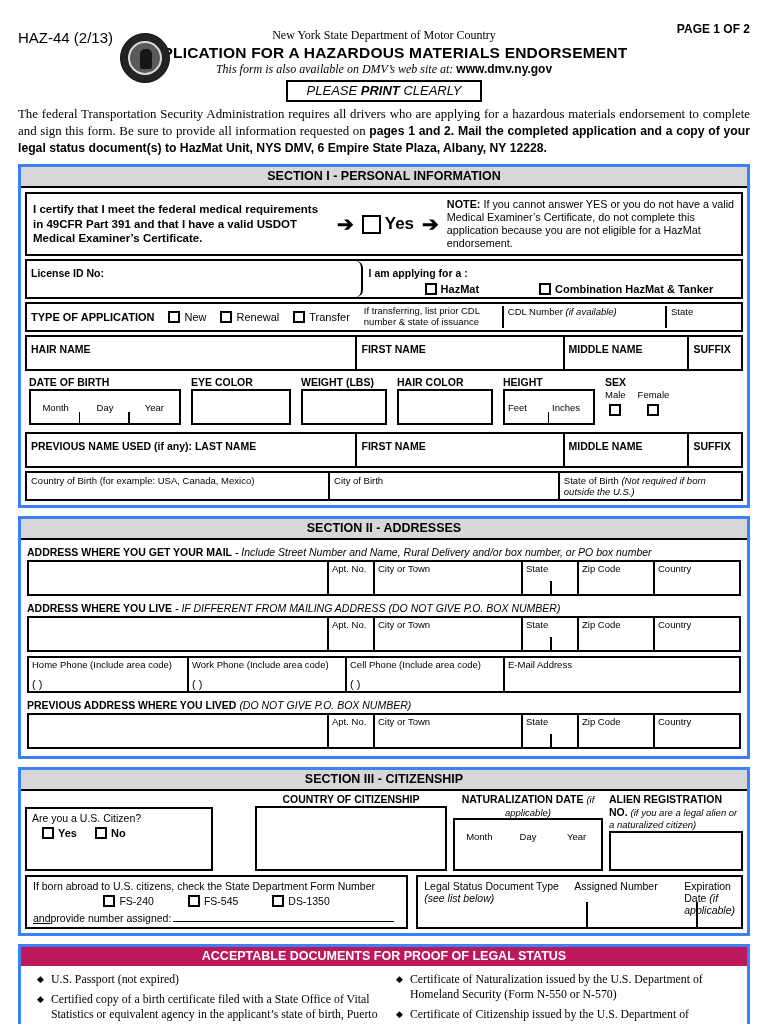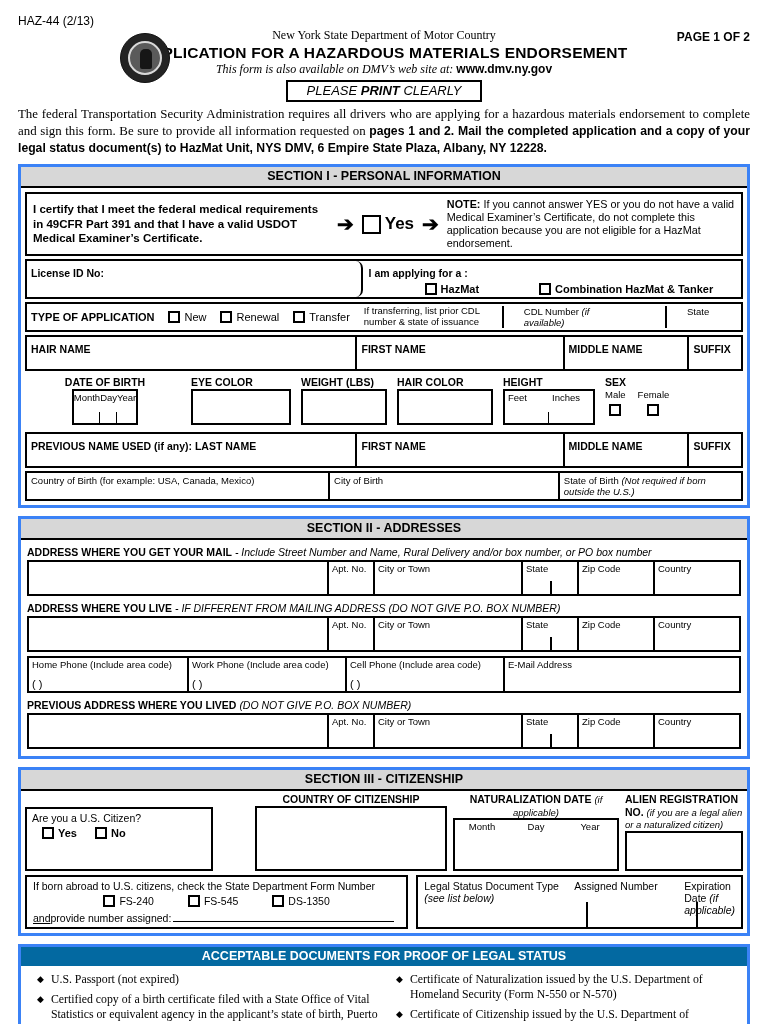--- a/index.html
+++ b/index.html
@@ -4,22 +4,22 @@
 <style>
   * { margin:0; padding:0; box-sizing:border-box; }
   html,body { background:#e8e8e8; }
   .page {
     width:768px; height:1024px; background:#ffffff; margin:0 auto;
     position:relative; font-family:"Liberation Sans", sans-serif; color:#000;
     padding:14px 18px 0 18px; overflow:hidden;
   }
   
   .top-row { position:relative; height:14px; }
-  .form-no { position:absolute; left:0; top:0; font-size:12px; }
-  .page-no { position:absolute; right:0; top:16px; font-size:12px; font-weight:bold; }
+  .form-no { position:absolute; left:0; top:15px; font-size:15px; }
+  .page-no { position:absolute; right:0; top:8px; font-size:12px; font-weight:bold; }
   .head-center { text-align:center; line-height:1.25; }
   .dept { font-family:"Liberation Serif", serif; font-size:12px; }
   .title { font-size:15.5px; font-weight:bold; letter-spacing:.2px; }
   .avail { font-family:"Liberation Serif", serif; font-style:italic; font-size:12px; }
   .avail b { font-family:"Liberation Sans", sans-serif; font-style:normal; font-size:12px; }
   .seal { position:absolute; left:120px; top:33px; width:50px; height:50px;
     border-radius:50%; background:#232323; border:1px solid #111;
     display:flex; align-items:center; justify-content:center; }
   .seal-inner { width:34px; height:34px; border-radius:50%; background:#5a5a5a;
     border:2px solid #d9d9d9; position:relative; overflow:hidden;}
@@ -28,21 +28,21 @@
   .print-box { width:196px; margin:3px auto 4px auto; border:2px solid #000;
     text-align:center; font-size:13px; font-style:italic; padding:1px 0 2px 0; }
   .print-box b { font-style:italic; }
   .intro { font-family:"Liberation Serif", serif; font-size:12.9px; line-height:1.28;
     text-align:justify; margin-top:2px; }
   .intro b { font-family:"Liberation Sans", sans-serif; font-size:12.2px; }
   
   .section { border:3px solid #3b82f6; margin-top:8px; }
   .sec-header { background:#d7d7d7; border-bottom:2px solid #000; text-align:center;
     font-weight:bold; font-size:12.5px; padding:2px 0 3px 0; }
-  .sec-header.dark { background:#0369a1; color:#fff; border-bottom:none; }
+  .sec-header.dark { background:#be185d; color:#fff; border-bottom:none; }
   .sec-body { padding:4px; display:flex; flex-direction:column; gap:3px; }
   .box { border:2px solid #000; }
   .lbl { font-weight:bold; font-size:10.5px; }
   .ital { font-style:italic; }
   
   .cb { display:inline-block; width:12px; height:12px; border:2px solid #000;
     background:#fff; vertical-align:middle; flex:none; }
   .cb.big { width:19px; height:19px; }
   .cbg { display:inline-flex; align-items:center; gap:4px; white-space:nowrap; }
   .arrow { font-weight:bold; font-size:20px; line-height:1; }
@@ -53,33 +53,33 @@
   .note { flex:1; font-size:10.8px; line-height:1.2; }
   
   .lic-row { display:flex; min-height:32px; }
   .lic-left { width:47%; border-right:2px solid #000; padding:2px 4px;border-radius:7px; }
   .lic-right { flex:1; padding:2px 6px; }
   .apply-opts { display:flex; gap:60px; margin:2px 0 0 56px; font-weight:bold; font-size:11px; }
   
   .type-row { display:flex; align-items:center; padding:2px 4px; gap:14px; min-height:30px;}
   .type-row .lbl{ font-size:11px; }
   .tnote { font-size:9.5px; width:124px; line-height:1.15; }
-  .tcell { border-left:2px solid #000; padding:0 20px; font-size:9.5px; align-self:stretch; }
+  .tcell { border-left:2px solid #000; padding:0 4px; font-size:9.5px; align-self:stretch; }
   .tcell.grow { flex:1; }
   
   .name-row { display:flex; min-height:36px; }
   .name-row > div { padding:2px 4px; }
   .name-row > div + div { border-left:2px solid #000; }
   
   .phys { display:flex; gap:10px; padding:2px 4px 4px 4px; }
   .fgroup { display:flex; flex-direction:column; }
   .fgroup .lbl { margin-bottom:1px; }
   .ibox { border:2px solid #000; background:#fff; }
   .subcols { display:flex; height:100%; }
-  .subcols > div { flex:1; text-align:center; font-size:9.5px; position:relative; padding-top:1px;}
+  .subcols > div { flex:1; text-align:center; font-size:9.5px; position:relative; padding-top:11px;}
   .subcols > div.tickafter::after { content:""; position:absolute; right:0; bottom:0;
     width:1.5px; height:11px; background:#000; }
   .sexbox { display:flex; gap:12px; }
   .sexcol { text-align:center; font-size:9.5px; }
   .sexcol .cb { margin-top:4px; }
   
   .birth-row { display:flex; min-height:30px; }
   .birth-row > div { padding:2px 4px; font-size:9.5px; }
   .birth-row > div + div { border-left:2px solid #000; }
   
@@ -189,21 +189,21 @@
         <div class="tcell grow"><span>CDL Number </span><span class="ital">(if available)</span></div>
         <div class="tcell" style="width:72px;"><span>State</span></div>
       </div>
       <div class="box name-row">
         <div style="flex:1;"><span class="lbl">HAIR NAME</span></div>
         <div style="width:29%;"><span class="lbl">FIRST NAME</span></div>
         <div style="width:17.5%;"><span class="lbl">MIDDLE NAME</span></div>
         <div style="width:7.5%;"><span class="lbl">SUFFIX</span></div>
       </div>
       <div class="phys">
-        <div class="fgroup" style="width:152px;align-items:center;">
+        <div class="fgroup" style="width:152px;">
           <span class="lbl">DATE OF BIRTH</span>
           <div class="ibox" style="height:36px;">
             <div class="subcols">
               <div class="tickafter">Month</div>
               <div class="tickafter">Day</div>
               <div>Year</div>
             </div>
           </div>
         </div>
         <div class="fgroup" style="width:100px;">
@@ -297,21 +297,21 @@
           <span class="cb"></span>
             <span>Yes</span>
           <span class="cb" style="margin-left:14px;"></span>
             <span>No</span>
         </div>
       </div>
       <div class="s3col" style="width:192px;margin-left:36px;">
         <div class="hd"><b>COUNTRY OF CITIZENSHIP</b></div>
         <div class="s3box"></div>
       </div>
-      <div class="s3col" style="width:166px;">
+      <div class="s3col" style="width:150px;">
         <div class="hd"><b>NATURALIZATION DATE </b><span class="ital" style="font-size:9.5px;">(if applicable)</span></div>
         <div class="s3box">
           <div class="subcols">
             <div>Month</div>
             <div>Day</div>
             <div>Year</div>
           </div>
         </div>
       </div>
       <div class="s3col" style="flex:1;">

